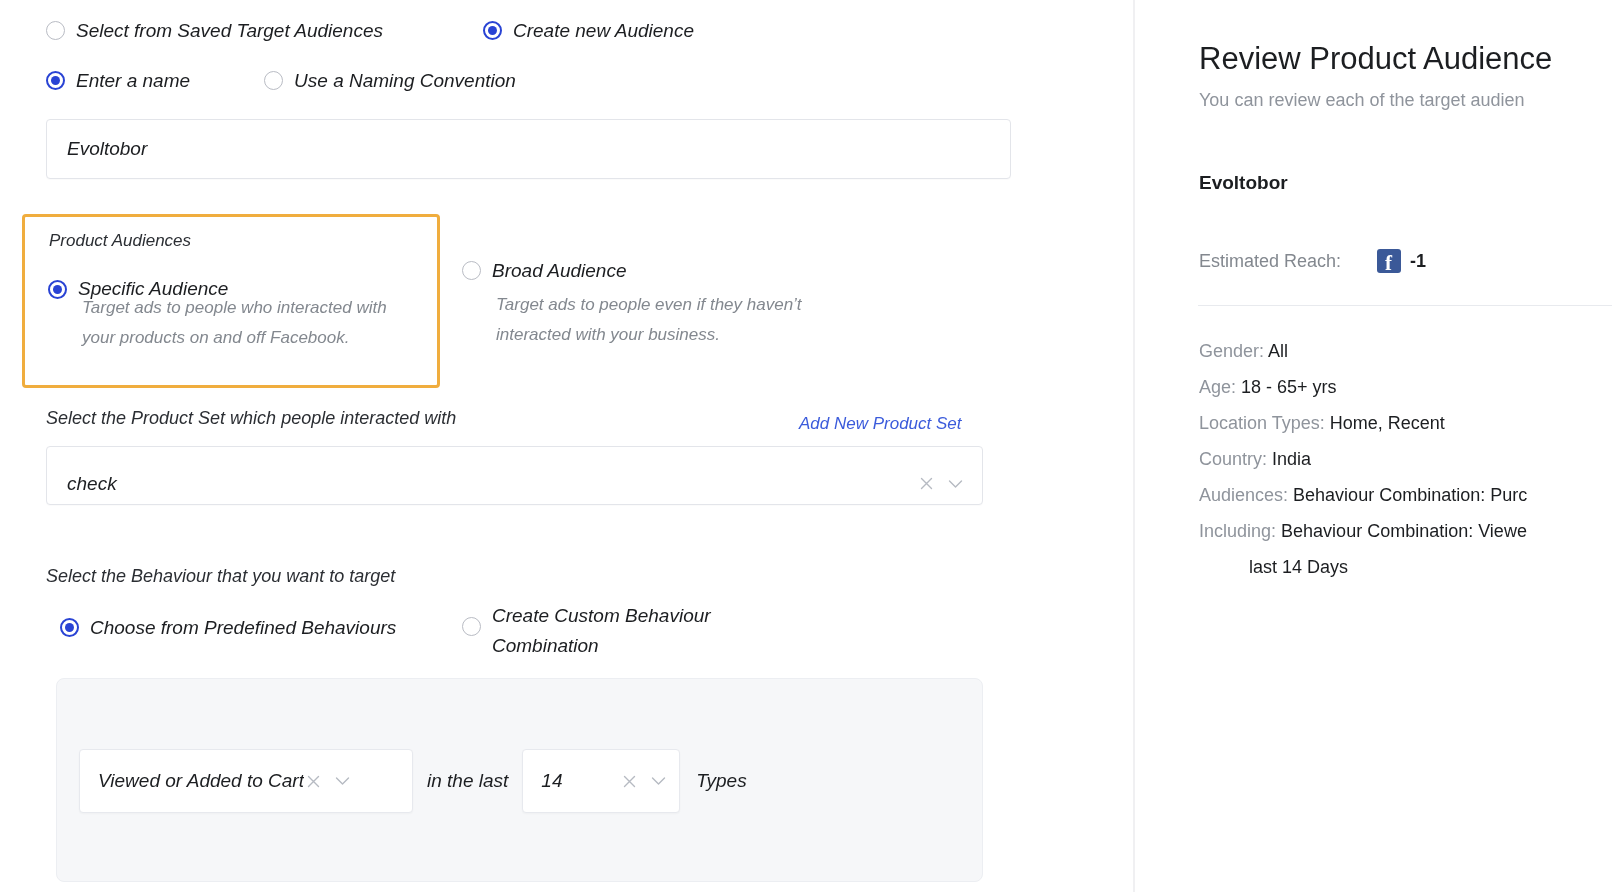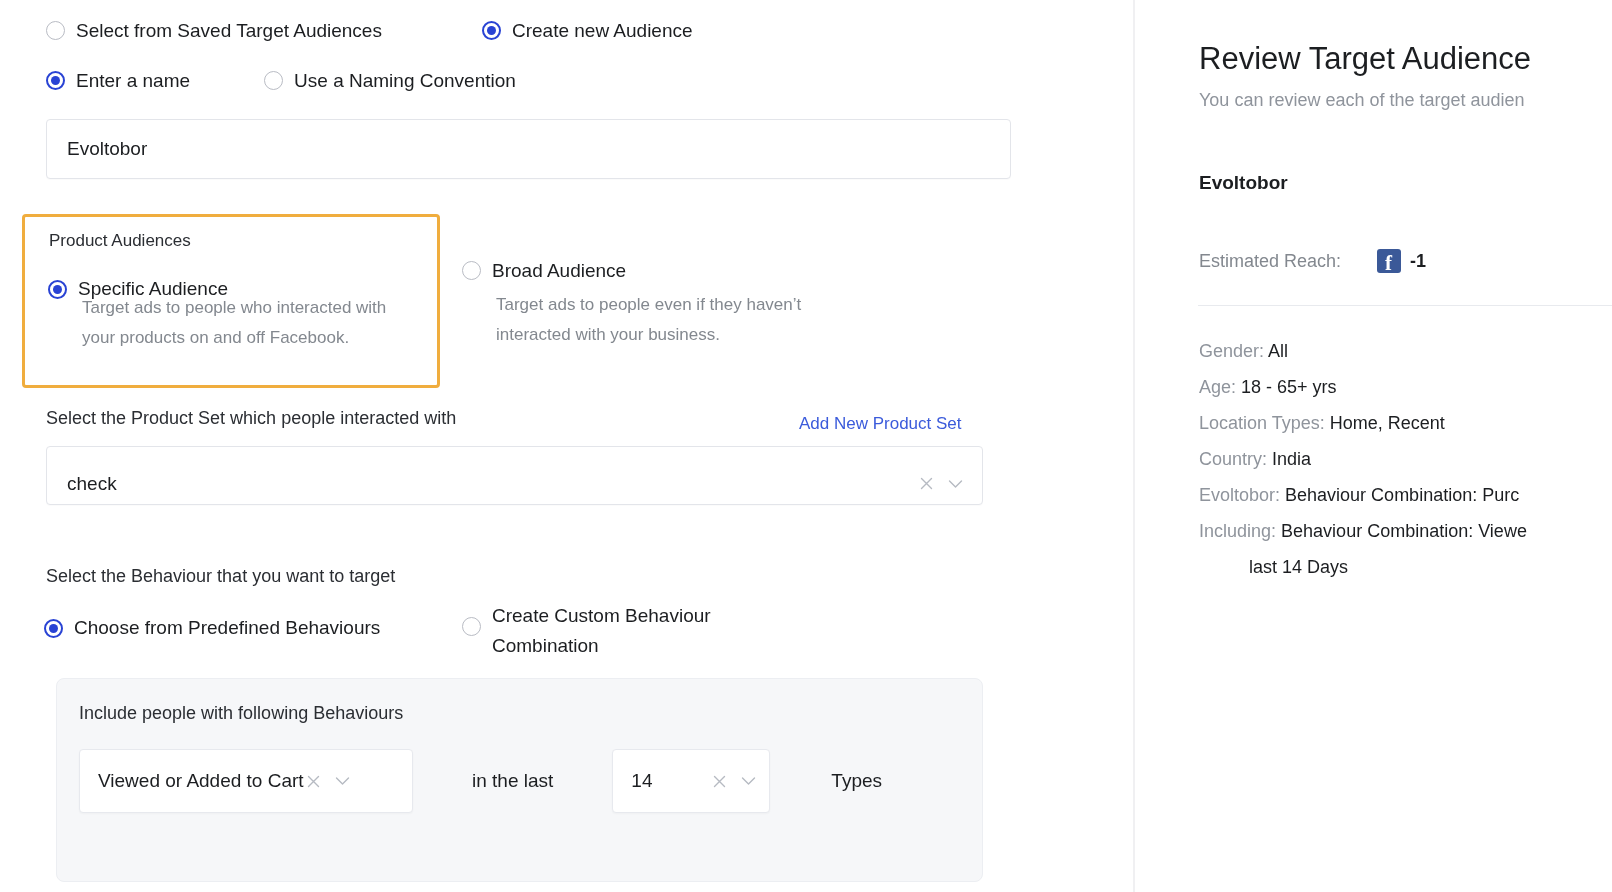--- a/index.html
+++ b/index.html
@@ -21,20 +21,21 @@
   }
 
   
   .left-pane {
     position: absolute;
     left: 0; top: 0;
     width: 1134px;
     height: 892px;
     padding: 0;
     overflow: hidden;
+    font-style: italic;
   }
 
   .divider-v {
     position: absolute;
     left: 1133px; top: 0;
     width: 2px; height: 892px;
     background: #f0f0f2;
   }
 
   
@@ -201,23 +202,23 @@
 
   
   .bh-label {
     position: absolute;
     left: 46px; top: 566px;
     font-size: 18px;
     color: #2b2e33;
   }
   .bh-opt1 {
     position: absolute;
-    left: 44px; top: 617px;
-    display: flex;
-    align-items: center;
+    left: 60px; top: 617px;
+    display: flex;
+    align-items: flex-start;
   }
   .bh-opt2 {
     position: absolute;
     left: 462px; top: 601px;
     display: flex;
     align-items: flex-start;
   }
   .bh-opt2 .radio { margin-top: 16px; }
   .bh-opt2 .radio-label {
     width: 260px;
@@ -237,21 +238,20 @@
     position: absolute;
     left: 22px; top: 24px;
     font-size: 18px;
     color: #2b2e33;
   }
   .bh-controls {
     position: absolute;
     left: 22px; top: 70px;
     display: flex;
     align-items: center;
-    gap: 45px;
   }
   .sel-box {
     height: 64px;
     border: 1px solid #e7e9ee;
     border-radius: 4px;
     background: #fff;
     display: flex;
     align-items: center;
     padding: 0 10px 0 18px;
     box-shadow: 0 1px 2px rgba(0,0,0,0.03);
@@ -440,21 +440,20 @@
     <div class="bh-opt1">
       <span class="radio checked"></span>
       <span class="radio-label">Choose from Predefined Behaviours</span>
     </div>
     <div class="bh-opt2">
       <span class="radio"></span>
       <span class="radio-label wrap">Create Custom Behaviour Combination</span>
     </div>
 
     <div class="bh-panel">
-      <div class="bh-panel-title">Include people with following Behaviours</div>
       <div class="bh-controls">
 
         <div class="sel-box sel-behaviour">
           <span class="val">Viewed or Added to Cart</span>
           <span class="ico-x">
             <svg width="17" height="17" viewBox="0 0 17 17" aria-hidden="true">
               <path d="M3.5 3.5 L13.5 13.5 M13.5 3.5 L3.5 13.5" stroke="currentColor" stroke-width="1.4" fill="none" stroke-linecap="round"></path>
             </svg>
           </span>
           <span class="ico-chev">
@@ -481,21 +480,21 @@
         </div>
 
         <span class="after-txt">Types</span>
       </div>
     </div>
   </div>
 
   <div class="divider-v"></div>
 
   <div class="right-pane">
-    <div class="rp-title">Review Target Audience</div>
+    <div class="rp-title">Review Product Audience</div>
     <div class="rp-sub">You can review each of the target audien</div>
     <div class="rp-aud-name">Evoltobor</div>
 
     <div class="rp-reach">
       <span class="lbl">Estimated Reach:</span>
       <span class="fb-icon"></span>
       <span class="num">-1</span>
     </div>
 
     <div class="rp-hr"></div>
@@ -511,21 +510,21 @@
       </div>
       <div class="rp-item">
         <span class="k">Location Types:</span>
         <span class="v">Home, Recent</span>
       </div>
       <div class="rp-item">
         <span class="k">Country:</span>
         <span class="v">India</span>
       </div>
       <div class="rp-item">
-        <span class="k">Evoltobor:</span>
+        <span class="k">Audiences:</span>
         <span class="v">Behaviour Combination: Purc</span>
       </div>
       <div class="rp-item">
         <span class="k">Including:</span>
         <span class="v">Behaviour Combination: Viewe</span>
       </div>
       <div class="rp-item indent">
         <span class="v">last 14 Days</span>
       </div>
     </div>

